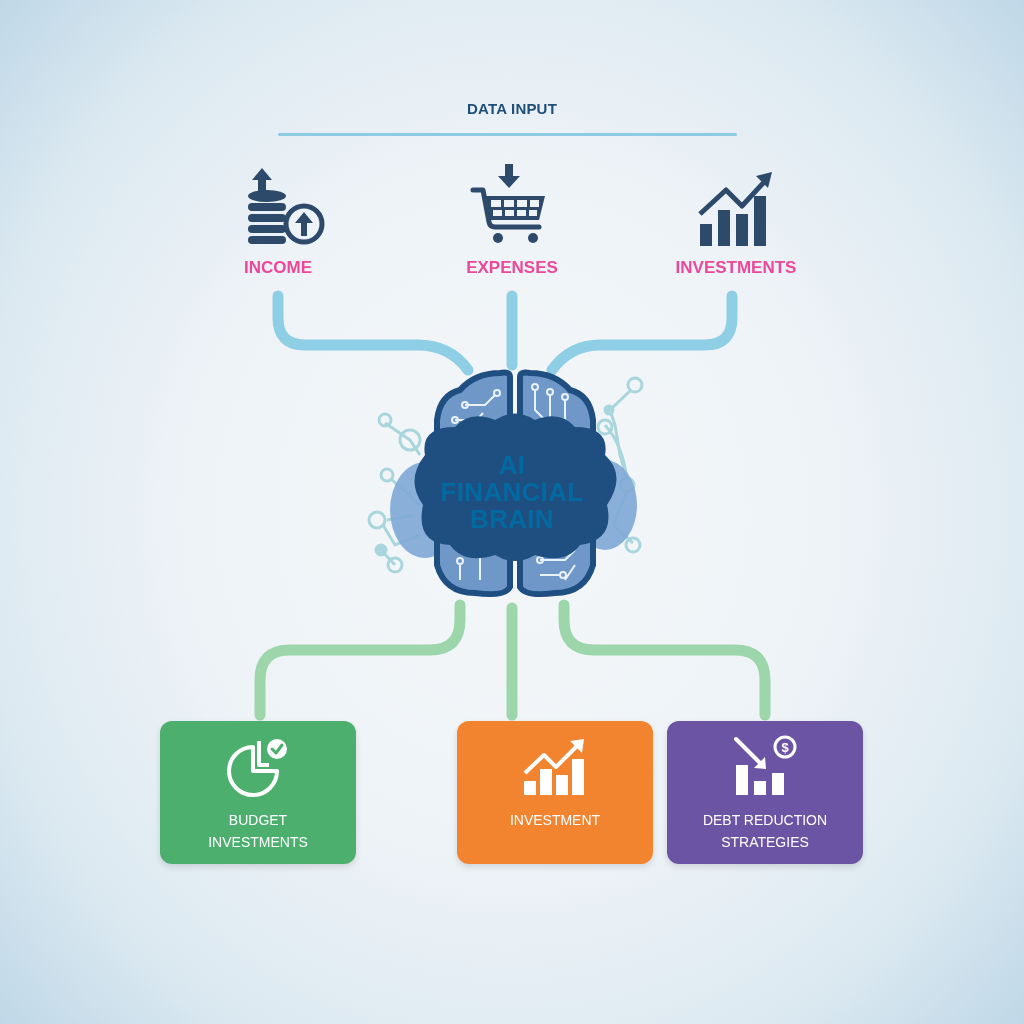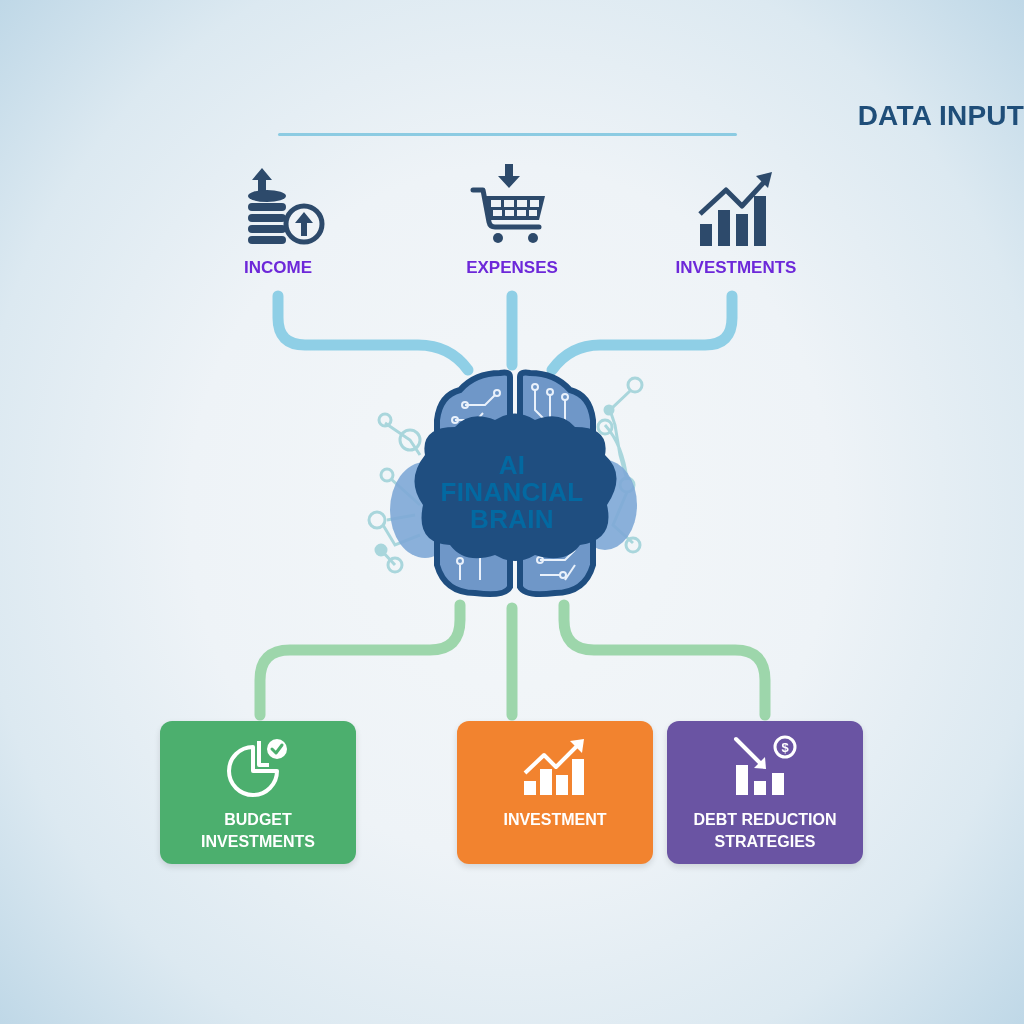--- a/index.html
+++ b/index.html
@@ -3,47 +3,47 @@
 <meta charset="utf-8">
 <style>
   html, body { margin: 0; padding: 0; }
   body {
     width: 1024px; height: 1024px; position: relative; overflow: hidden;
     font-family: "Liberation Sans", "DejaVu Sans", sans-serif;
     background: radial-gradient(ellipse 70% 75% at 50% 50%, #f4f7f9 0%, #eef3f7 45%, #dce9f1 75%, #bcd6e6 100%);
   }
   .abs { position: absolute; }
   .section-title {
-    left: 0; width: 1024px; top: 100px; text-align: right;
-    font-size: 28px; font-weight: bold; color: #1f4e79; letter-spacing: 0.2px;
+    left: 0; width: 1024px; top: 100px; text-align: center;
+    font-size: 15px; font-weight: bold; color: #1f4e79; letter-spacing: 0.2px;
   }
   .title-rule {
     left: 278px; top: 133px; width: 459px; height: 3px;
     background: #8ccbe2; border-radius: 2px;
   }
   .input-item { width: 200px; text-align: center; }
   .input-item .icon { height: 80px; display: flex; align-items: flex-end; justify-content: center; }
   .input-label {
-    margin-top: 10px; font-size: 17px; font-weight: bold; color: #6d28d9;
+    margin-top: 10px; font-size: 17px; font-weight: bold; color: #ec4899;
   }
   .connectors { left: 0; top: 0; width: 1024px; height: 1024px; }
   .brain { left: 365px; top: 365px; width: 300px; height: 240px; }
   .brain-text {
     left: 412px; top: 452px; width: 200px; text-align: center;
     color: #0369a1; font-weight: bold; font-size: 26px; line-height: 27px;
   }
   .brain-text div { letter-spacing: 0.3px; }
   .card {
     width: 196px; height: 143px; border-radius: 12px;
     color: #fff; text-align: center;
     box-shadow: 0 3px 6px rgba(0,0,0,0.12);
   }
   .card .icon { height: 62px; margin-top: 14px; display: flex; align-items: flex-end; justify-content: center; }
   .card-label {
-    margin-top: 12px; font-size: 16px; font-weight: bold; line-height: 22px;
+    margin-top: 12px; font-size: 14px; font-weight: normal; line-height: 22px;
     color: #ffffff;
   }
 </style>
 </head>
 <body>
 
 <div class="abs section-title">DATA INPUT</div>
 <div class="abs title-rule"></div>
 
 <svg class="abs connectors" viewBox="0 0 1024 1024">

